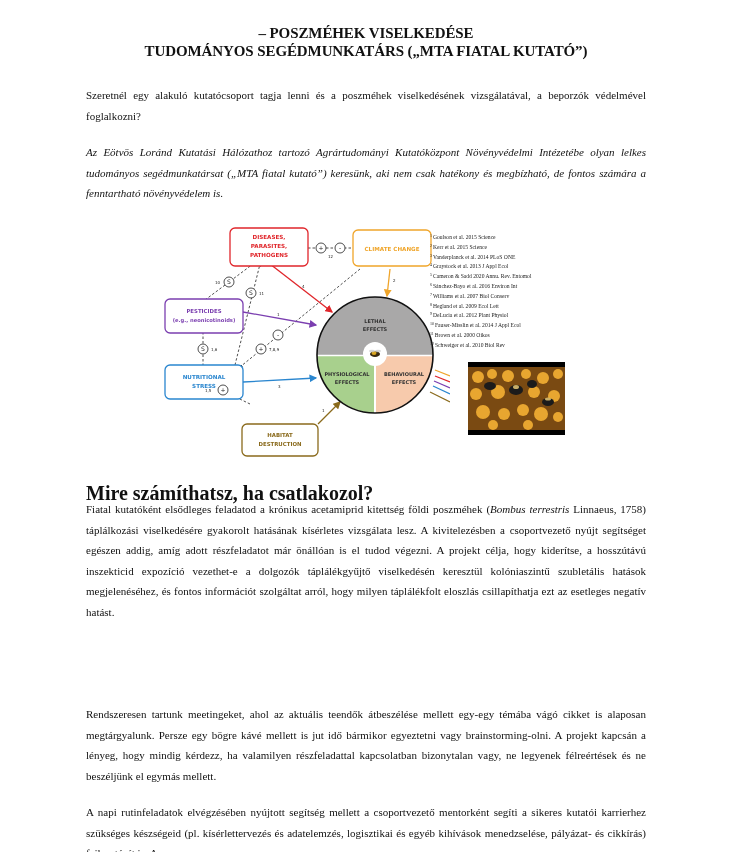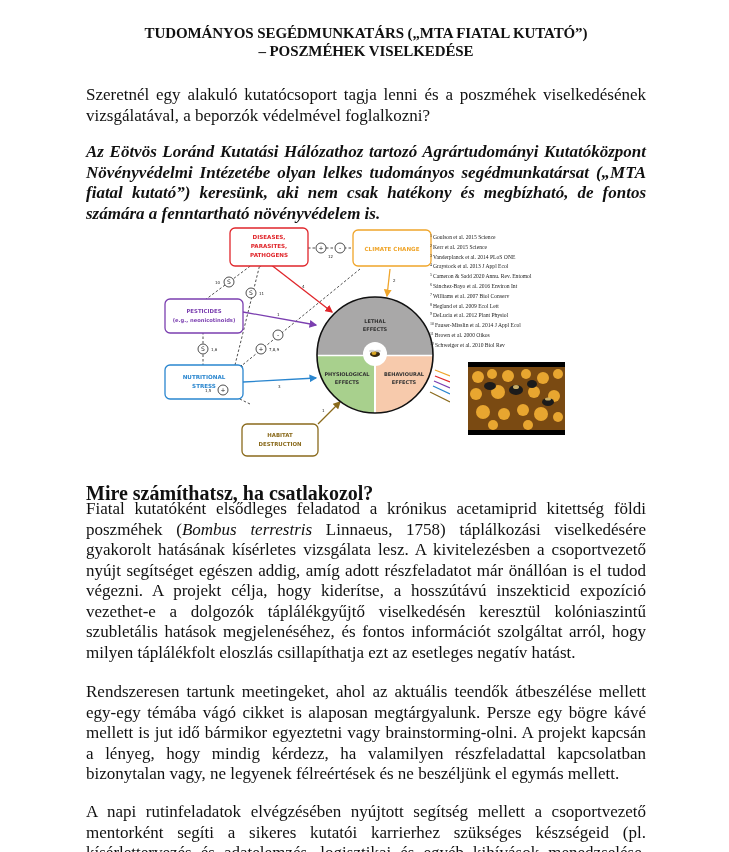--- a/index.html
+++ b/index.html
@@ -1,42 +1,42 @@
 <!DOCTYPE html>
 <html><head>
 <meta charset="utf-8">
 <style>
   html, body { margin: 0; padding: 0; background: #ffffff; }
   body { width: 729px; height: 852px; overflow: hidden; position: relative;
          font-family: "Liberation Serif", "DejaVu Serif", serif; color: #111; }
   .page { position: absolute; left: 86px; top: 0; width: 560px; }
   .title { position: absolute; left: 0; top: 24px; width: 560px; text-align: center;
            font-weight: bold; font-size: 15px; line-height: 18px; letter-spacing: -0.1px; }
-  .p { position: absolute; left: 0; width: 560px; font-size: 17px; line-height: 20.5px;
+  .p { position: absolute; left: 0; width: 560px; font-size: 11px; line-height: 20.5px;
        text-align: justify; text-align-last: left; }
   .intro { top: 85px; }
-  .lead { top: 142px; font-weight: bold; font-style: italic; }
+  .lead { top: 142px; font-weight: normal; font-style: italic; }
   .h2 { position: absolute; left: 0; top: 482px; font-weight: bold; font-size: 20px; }
   .p1 { top: 499px; }
-  .p2 { top: 682px; }
+  .p2 { top: 704px; }
   .p3 { top: 802px; }
   .refs { position: absolute; left: 430px; top: 232px; font-size: 5.6px; line-height: 8.8px;
           font-family: "Liberation Serif", serif; color: #222; }
   .refs sup { font-size: 4px; vertical-align: 2px; margin-right: 1px; }
   .photo { position: absolute; left: 468px; top: 362px; width: 97px; height: 73px; background: #1a1208;
            overflow: hidden; }
   .box-label { font-family: "DejaVu Sans", sans-serif; font-weight: bold; }
 </style>
 </head>
 <body>
 
 <div class="page">
   <div class="title">
+    <div>– POSZMÉHEK VISELKEDÉSE</div>
     <div>TUDOMÁNYOS SEGÉDMUNKATÁRS („MTA FIATAL KUTATÓ”)</div>
-    <div>– POSZMÉHEK VISELKEDÉSE</div>
   </div>
 
   <div class="p intro">Szeretnél egy alakuló kutatócsoport tagja lenni és a poszméhek viselkedésének vizsgálatával, a beporzók védelmével foglalkozni?</div>
   <div class="p lead">Az Eötvös Loránd Kutatási Hálózathoz tartozó Agrártudományi Kutatóközpont Növényvédelmi Intézetébe olyan lelkes tudományos segédmunkatársat („MTA fiatal kutató”) keresünk, aki nem csak hatékony és megbízható, de fontos számára a fenntartható növényvédelem is.</div>
 
   <div class="h2">Mire számíthatsz, ha csatlakozol?</div>
 
   <div class="p p1"><span>Fiatal kutatóként elsődleges feladatod a krónikus acetamiprid kitettség földi poszméhek (</span><i>Bombus terrestris</i><span> Linnaeus, 1758) táplálkozási viselkedésére gyakorolt hatásának kísérletes vizsgálata lesz. A kivitelezésben a csoportvezető nyújt segítséget egészen addig, amíg adott részfeladatot már önállóan is el tudod végezni. A projekt célja, hogy kiderítse, a hosszútávú inszekticid expozíció vezethet-e a dolgozók táplálékgyűjtő viselkedésén keresztül kolóniaszintű szubletális hatások megjelenéséhez, és fontos információt szolgáltat arról, hogy milyen táplálékfolt eloszlás csillapíthatja ezt az esetleges negatív hatást.</span></div>
   <div class="p p2">Rendszeresen tartunk meetingeket, ahol az aktuális teendők átbeszélése mellett egy-egy témába vágó cikket is alaposan megtárgyalunk. Persze egy bögre kávé mellett is jut idő bármikor egyeztetni vagy brainstorming-olni. A projekt kapcsán a lényeg, hogy mindig kérdezz, ha valamilyen részfeladattal kapcsolatban bizonytalan vagy, ne legyenek félreértések és ne beszéljünk el egymás mellett.</div>
   <div class="p p3">A napi rutinfeladatok elvégzésében nyújtott segítség mellett a csoportvezető mentorként segíti a sikeres kutatói karrierhez szükséges készségeid (pl. kísérlettervezés és adatelemzés, logisztikai és egyéb kihívások menedzselése, pályázat- és cikkírás) fejlesztését is. A</div>

